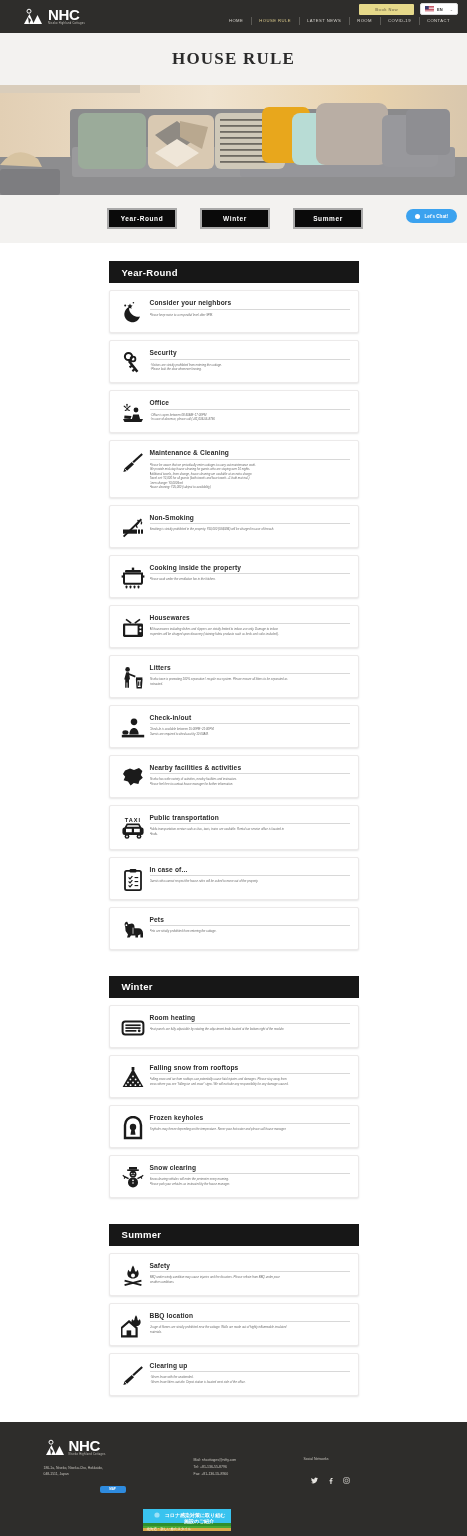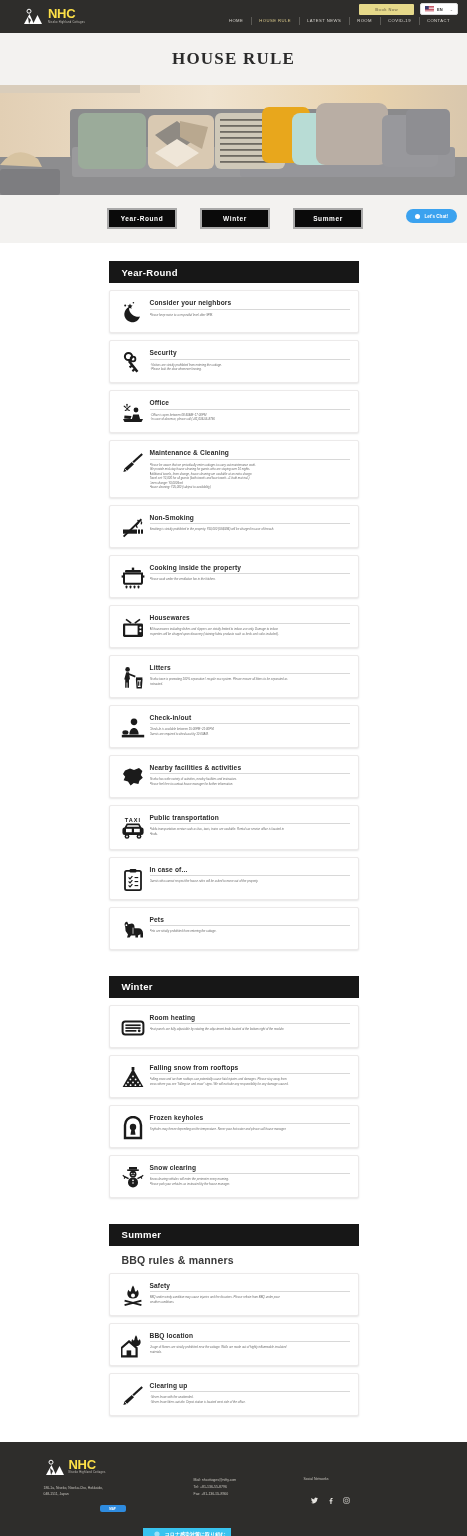--- a/index.html
+++ b/index.html
@@ -13,21 +13,21 @@
   .page { width: 467px; position: relative; overflow: hidden; }
 
   
   .site-header {
     height: 33px; background: #2e2d2b; position: relative;
     display: flex; align-items: center;
   }
   .logo { display: flex; align-items: flex-start; margin-left: 22px; gap: 4px; }
   .logo-mark { width: 22px; height: 18px; display:block; margin-top:1px; }
   .logo-text { display:flex; flex-direction:column; line-height:1; }
-  .logo-name { color:#fde047; font-size:13px; font-weight:bold; letter-spacing:-.3px; }
+  .logo-name { color:#ffffff; font-size:15px; font-weight:bold; letter-spacing:-.3px; }
   .logo-sub { color:#c9c6c0; font-size:2.6px; letter-spacing:.3px; margin-top:1.5px; }
 
   .header-right { position:absolute; right: 9px; top: 0; height:33px; }
   .header-top { display:flex; align-items:center; gap:6px; justify-content:flex-end; padding-top:3px; }
   .book-now {
     background:#e6d98a; color:#8a8158; font-size:4px; letter-spacing:.4px;
     padding:3px 16px; border:none; border-radius:1px; cursor:pointer; font-weight:bold;
   }
   .lang-select {
     background:#fff; border:1px solid #ddd; border-radius:2px;
@@ -587,21 +587,20 @@
             <div>Snow clearing vehicles will enter the perimeter every morning.</div>
             <div>Please park your vehicles as instructed by the house manager.</div>
           </div>
         </div>
       </div>
     </div>
 
     <div class="gap-lg"></div>
 
     <div class="section-band">Summer</div>
-    <div class="subsection-title">BBQ rules &amp; manners</div>
     <div class="cards">
 
       <div class="card">
         <div class="card-icon">
           <svg width="24" height="24" viewBox="0 0 24 24" fill="#1b1b1b">
             <path d="M12 1.4c2.4 3.2 1 5 2.8 6.4 1.4-.6 1.6-2 1.6-2 2.4 3.2 1.6 8.8-4.4 8.8S5.2 9 7.6 5.8c0 0 .4 1.6 1.6 2C11 6.4 9.6 4.6 12 1.4z"></path>
             <circle cx="12" cy="11.4" r="2" fill="#fff"></circle>
             <path d="M3.6 21.2l16.8-4.6M3.6 16.6l16.8 4.6" stroke="#1b1b1b" stroke-width="1.8"></path>
           </svg>
         </div>

